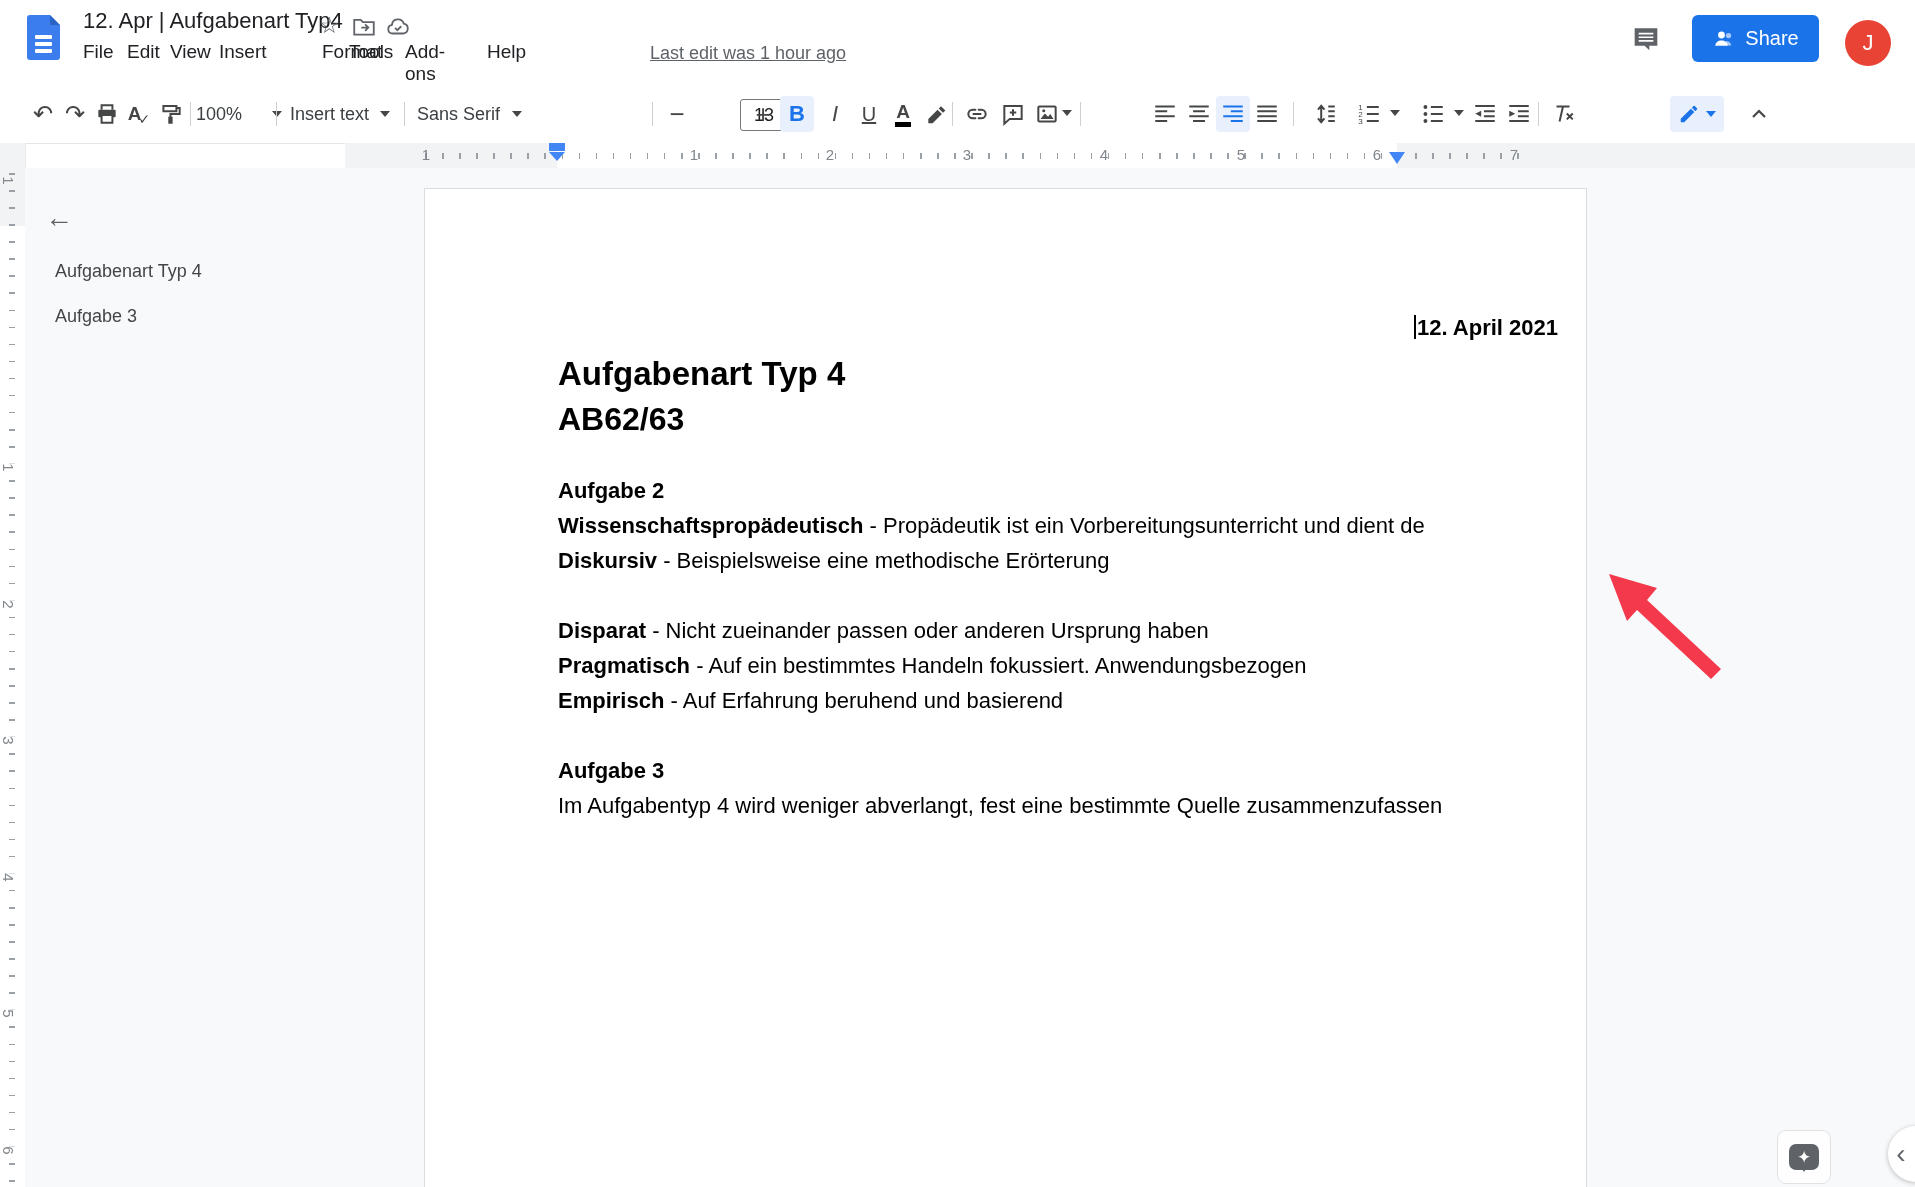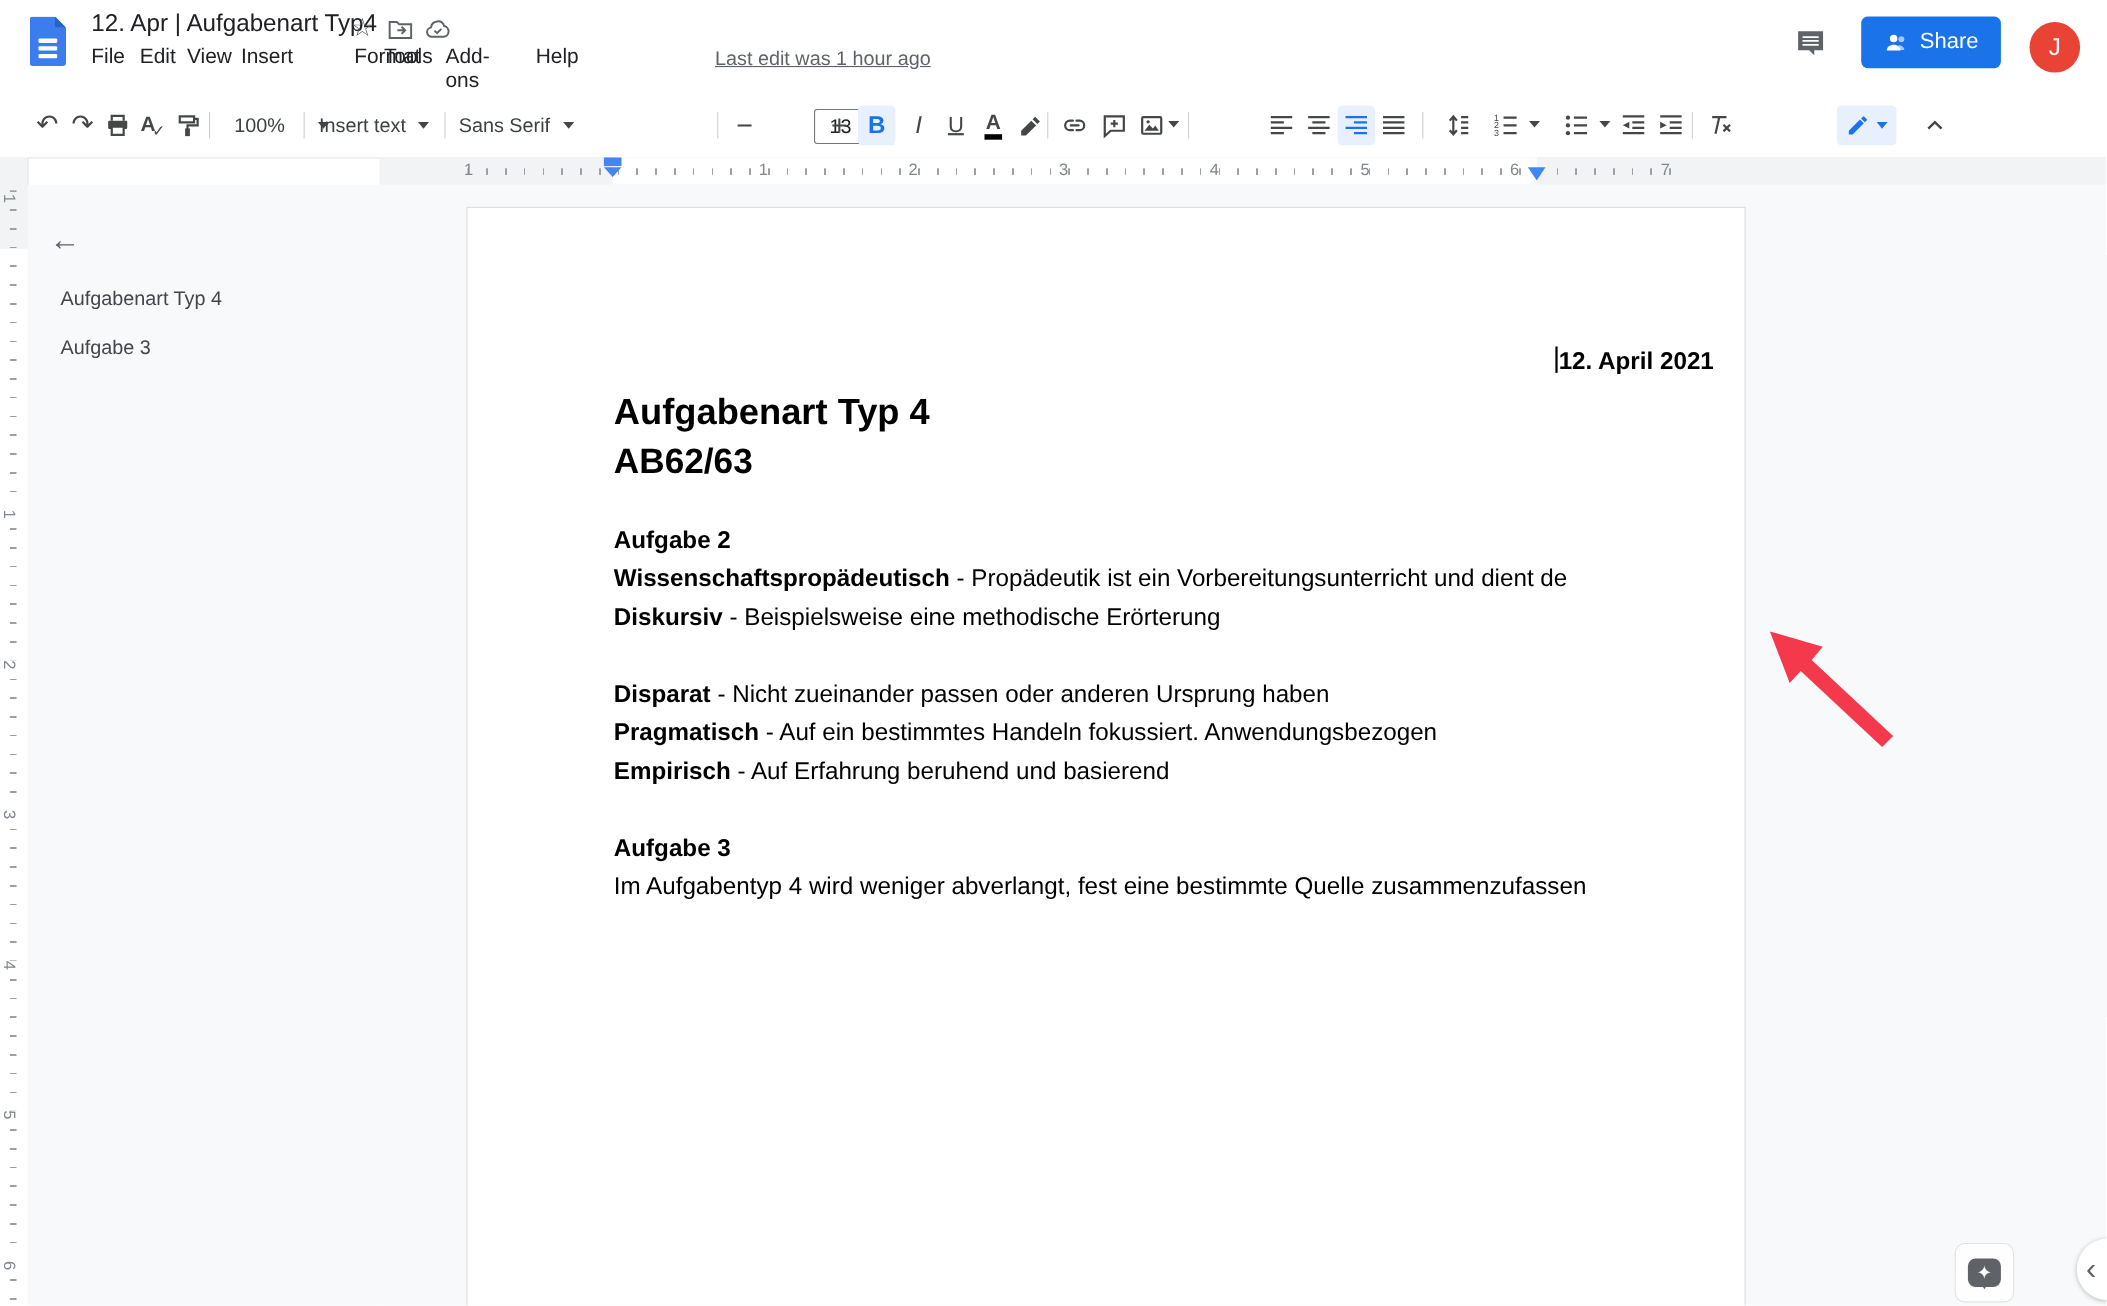--- a/index.html
+++ b/index.html
@@ -158,21 +158,21 @@
         <span style="font-size:14px;color:#444746;margin:10px 0 0 -3px;">✓</span>
     </div>
     <div class="t-btn" style="left:154px;">
       <svg class="ic" width="26" height="26" viewBox="0 0 24 24" fill="none" stroke="#444746" stroke-width="2">
         <path d="M5 4.5h12v5H5z"></path>
           <path d="M17 6.5h3v5.5h-8.5v3"></path>
         <rect x="9.5" y="14.5" width="4" height="6.5" fill="#444746" stroke="none"></rect>
       </svg>
     </div>
     <div class="t-sep" style="left:190px;"></div>
-    <div class="t-drop" style="left:213px;gap:30px;">
+    <div class="t-drop" style="left:196px;gap:30px;">
       <span>100%</span>
         <span class="caret"></span>
     </div>
     <div class="t-sep" style="left:276px;"></div>
     <div class="t-drop" style="left:290px;width:100px;justify-content:space-between;">
       <span>Insert text</span>
         <span class="caret"></span>
     </div>
     <div class="t-sep" style="left:404px;"></div>
     <div class="t-drop" style="left:417px;width:105px;justify-content:space-between;">

